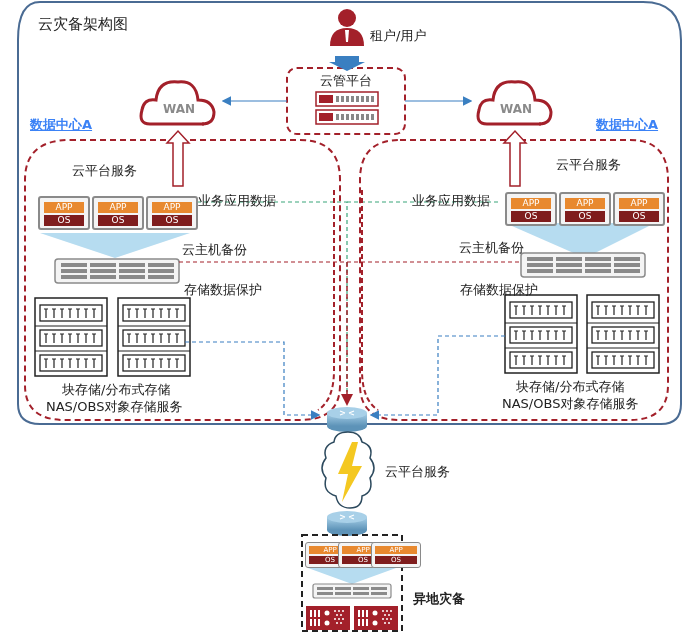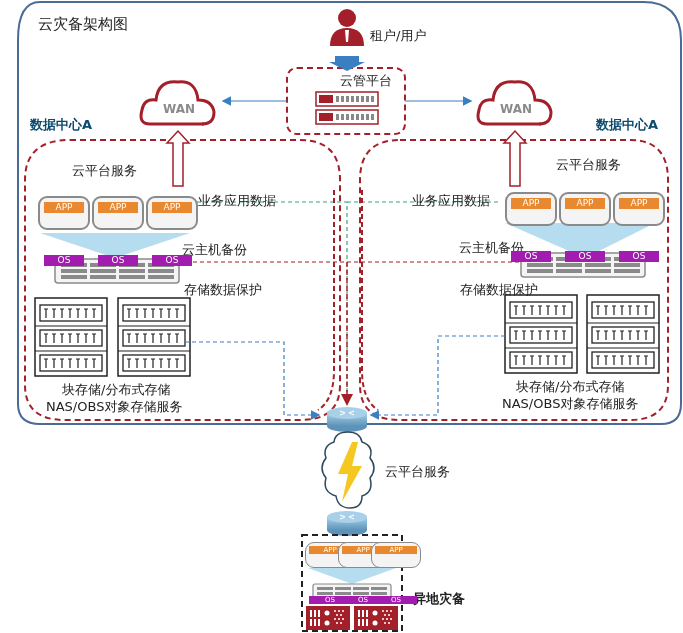--- a/index.html
+++ b/index.html
@@ -1,25 +1,25 @@
 <!DOCTYPE html>
 <html><head>
 <meta charset="utf-8">
 <style>
   html, body { margin: 0; padding: 0; background: #ffffff; }
   body { width: 683px; height: 633px; position: relative; overflow: hidden;
          font-family: "DejaVu Sans", "Liberation Sans", sans-serif; color: #222; }
   svg.canvas { position: absolute; left: 0; top: 0; }
   .label { position: absolute; font-size: 13px; color: #222; white-space: nowrap; line-height: 1; }
   .title { font-size: 15px; }
-  .dc-title { font-size: 13px; font-weight: bold; color: #0c4a6e; }
+  .dc-title { font-size: 13px; font-weight: bold; color: #3b82f6; text-decoration: underline; }
   .bold-label { font-weight: bold; font-size: 13px; }
-  .vm { position: absolute; width: 46px; height: 34px; border: 2px solid #8a8a8a; border-radius: 9px; background: #f4f4f4; box-sizing: border-box; padding-left: 48px; }
+  .vm { position: absolute; width: 46px; height: 34px; border: 2px solid #8a8a8a; border-radius: 3px; background: #f4f4f4; box-sizing: border-box; padding-left: 48px; }
   .vm .app { position: absolute; left: 4px; right: 4px; top: 4px; height: 11px; background: #e8892f; color: #fff; font-size: 9px; text-align: center; line-height: 11px; }
-  .vm .os { position: absolute; left: 4px; right: 4px; top: 17px; height: 11px; background: #a21caf; color: #fff; font-size: 9px; text-align: center; line-height: 11px; margin-top: 40px; }
+  .vm .os { position: absolute; left: 4px; right: 4px; top: 17px; height: 11px; background: #7f1d1d; color: #fff; font-size: 9px; text-align: center; line-height: 11px; }
   .vm.small { width: 36px; height: 26px; border-width: 1.5px; }
   .vm.small .app { top: 3px; height: 8px; font-size: 7px; line-height: 8px; left: 3px; right: 3px; }
   .vm.small .os { top: 13px; height: 8px; font-size: 7px; line-height: 8px; left: 3px; right: 3px; }
 </style>
 </head>
 <body>
 
 <svg class="canvas" width="683" height="633" viewBox="0 0 683 633">
   <defs>
     <marker id="arrBlue" markerWidth="8" markerHeight="8" refX="6" refY="4" orient="auto">
@@ -328,21 +328,21 @@
         <circle cx="387" cy="619" r="1"></circle>
         <circle cx="391" cy="619" r="1"></circle>
         <circle cx="385" cy="623" r="1"></circle>
         <circle cx="389" cy="623" r="1"></circle>
     </g>
   </g>
 </svg>
 
 <div class="label title" style="left:38px;top:17px;">云灾备架构图</div>
 <div class="label" style="left:370px;top:29px;">租户/用户</div>
-<div class="label" style="left:320px;top:74px;margin-left:20px;">云管平台</div>
+<div class="label" style="left:320px;top:74px;">云管平台</div>
 <div class="label" style="left:163px;top:103px;font-weight:bold;color:#8a8a8a;font-size:12px;">WAN</div>
 <div class="label" style="left:500px;top:103px;font-weight:bold;color:#8a8a8a;font-size:12px;">WAN</div>
 
 <div class="label dc-title" style="left:30px;top:118px;">数据中心A</div>
 <div class="label dc-title" style="left:596px;top:118px;">数据中心A</div>
 
 <div class="label" style="left:72px;top:164px;">云平台服务</div>
 <div class="label" style="left:198px;top:194px;">业务应用数据</div>
 <div class="label" style="left:182px;top:243px;">云主机备份</div>
 <div class="label" style="left:184px;top:283px;">存储数据保护</div>

